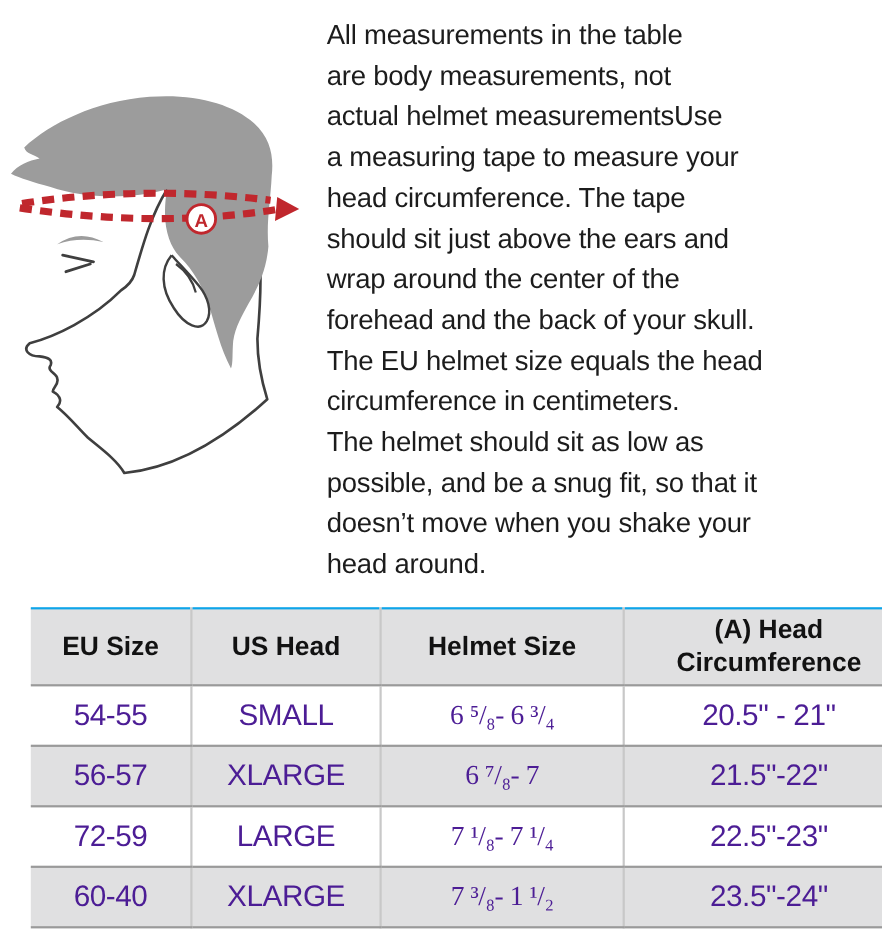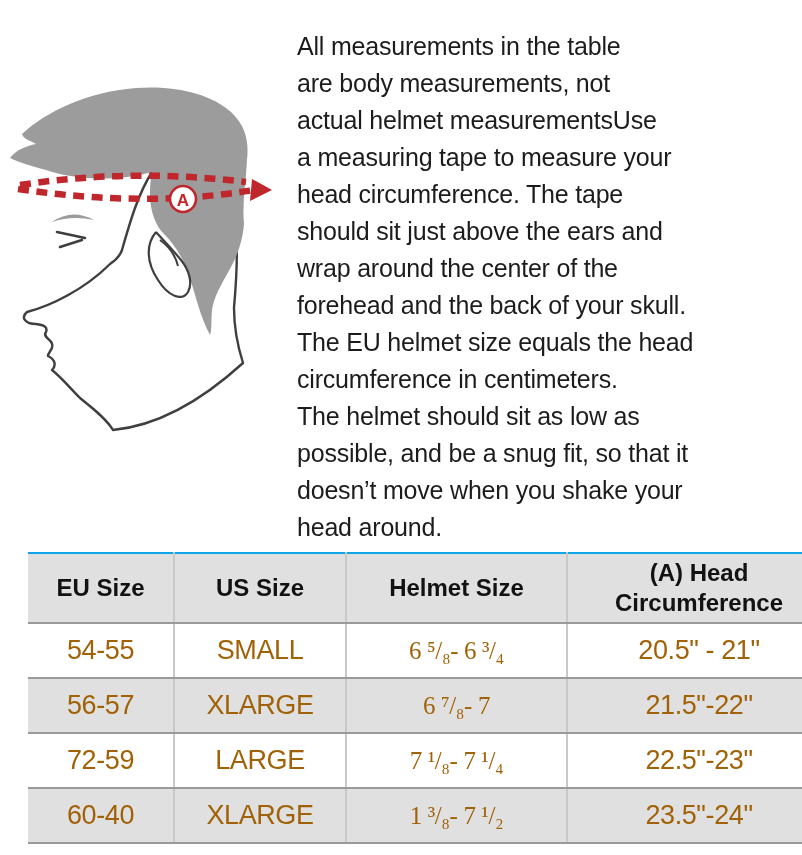--- a/index.html
+++ b/index.html
@@ -7,21 +7,21 @@
   body { font-family: "Liberation Sans", "DejaVu Sans", sans-serif; color: #1c1c1c; position: relative; }
 
   .illustration {
     position: absolute;
     left: 6px; top: 82px;
     width: 286px; height: 362px;
   }
 
   .instructions {
     position: absolute;
-    left: 297px; top: 28px;
+    left: 297px; top: 14px;
     width: 502px;
     font-size: 25px;
     line-height: 37px;
     letter-spacing: -0.2px;
     color: #1c1c1c;
     white-space: pre-line;
   }
 
   table.size-chart {
     position: absolute;
@@ -46,21 +46,21 @@
     text-align: center;
     vertical-align: middle;
     line-height: 1.25;
     padding: 0 14px;
     border-bottom: 2px solid #9a9a9a;
   }
   .size-chart td {
     height: 55px;
     font-size: 27px;
     letter-spacing: -0.4px;
-    color: #a16207;
+    color: #4c1d95;
     text-align: center;
     vertical-align: middle;
     border-bottom: 2px solid #9a9a9a;
   }
   .size-chart th:not(:last-child),
   .size-chart td:not(:last-child) { border-right: 2px solid #c8c8c8; }
   .size-chart tr.alt td { background: #e0e0e1; }
   .size-chart td.frac { font-family: Liberation Serif, serif; font-size: 25px; }
 </style>
 </head>
@@ -143,21 +143,21 @@
   <table class="size-chart">
     <colgroup>
         <col class="c1">
         <col class="c2">
         <col class="c3">
         <col class="c4">
       </colgroup>
     <thead>
       <tr>
         <th>EU Size</th>
-        <th>US Size</th>
+        <th>US Head</th>
         <th>Helmet Size</th>
         <th>(A) Head Circumference</th>
       </tr>
     </thead>
     <tbody>
       <tr>
         <td>54-55</td>
         <td>SMALL</td>
         <td class="frac">6 ⁵/₈- 6 ³/₄</td>
         <td>20.5" - 21"</td>
@@ -170,19 +170,19 @@
       </tr>
       <tr>
         <td>72-59</td>
         <td>LARGE</td>
         <td class="frac">7 ¹/₈- 7 ¹/₄</td>
         <td>22.5"-23"</td>
       </tr>
       <tr class="alt">
         <td>60-40</td>
         <td>XLARGE</td>
-        <td class="frac">1 ³/₈- 7 ¹/₂</td>
+        <td class="frac">7 ³/₈- 1 ¹/₂</td>
         <td>23.5"-24"</td>
       </tr>
     </tbody>
   </table>
 
 </div>
 
 </body></html>

